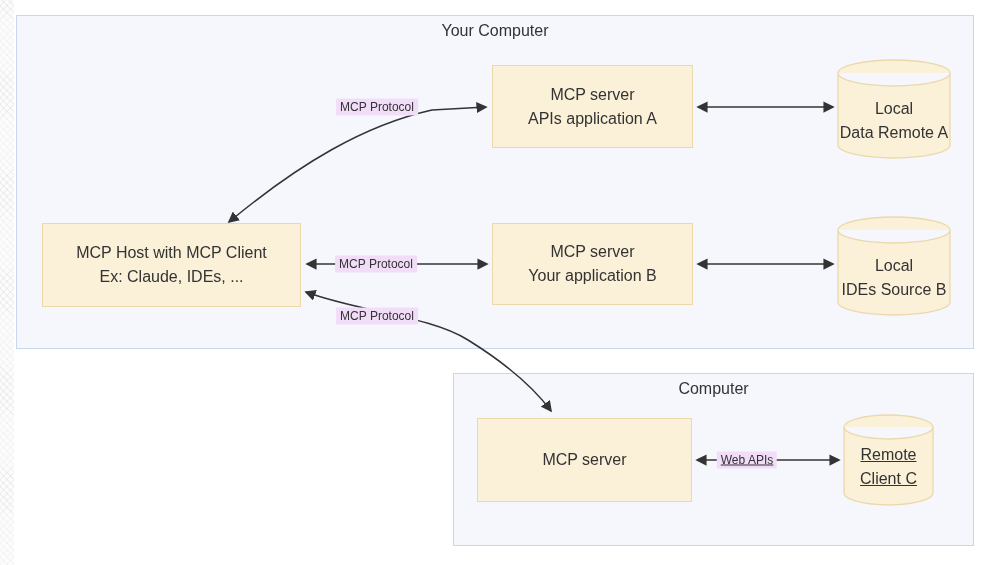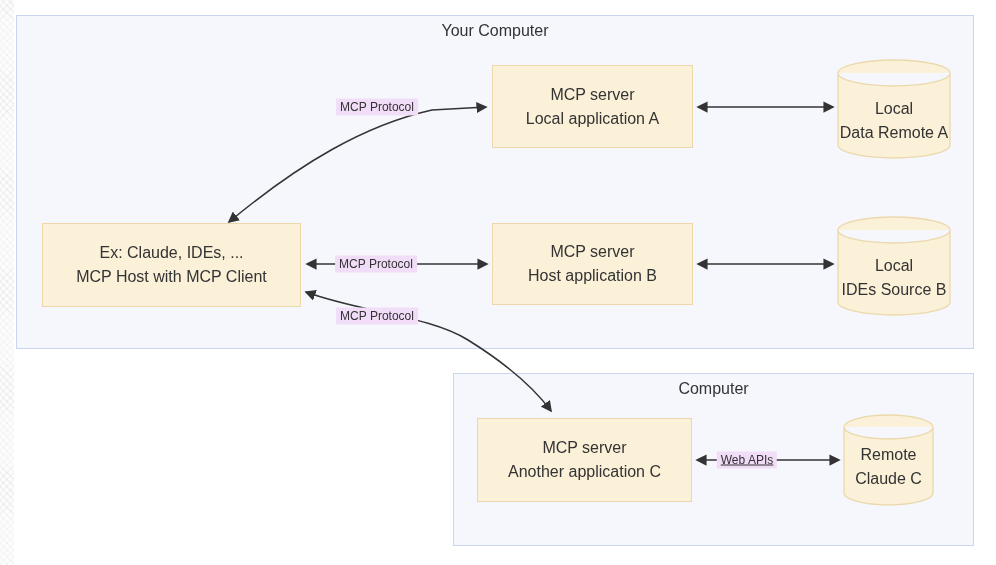--- a/index.html
+++ b/index.html
@@ -89,52 +89,51 @@
     <path class="wire" d="M 698,264 L 833,264" marker-start="url(#arr)" marker-end="url(#arr)"></path>
 
     <path class="wire" d="M 697,460 L 839,460" marker-start="url(#arr)" marker-end="url(#arr)"></path>
 
     <path class="cyl" d="M838,73 a56,13 0 0 1 112,0 a56,13 0 0 1 -112,0 v72 a56,13 0 0 0 112,0 v-72"></path>
     <path class="cyl" d="M838,230 a56,13 0 0 1 112,0 a56,13 0 0 1 -112,0 v72 a56,13 0 0 0 112,0 v-72"></path>
     <path class="cyl" d="M844,427 a44.5,12 0 0 1 89,0 a44.5,12 0 0 1 -89,0 v66 a44.5,12 0 0 0 89,0 v-66"></path>
   </svg>
 
   <div class="node" style="left:42px;top:223px;width:259px;height:84px;">
+    <span>MCP Host with MCP Client</span>
     <span>Ex: Claude, IDEs, ...</span>
-    <span>MCP Host with MCP Client</span>
   </div>
 
   <div class="node" style="left:492px;top:65px;width:201px;height:83px;">
     <span>MCP server</span>
-    <span>Local application A</span>
+    <span>APIs application A</span>
   </div>
 
   <div class="node" style="left:492px;top:223px;width:201px;height:82px;">
     <span>MCP server</span>
-    <span>Host application B</span>
+    <span>Your application B</span>
   </div>
 
   <div class="node" style="left:477px;top:418px;width:215px;height:84px;">
     <span>MCP server</span>
-    <span>Another application C</span>
   </div>
 
   <div class="cyl-label" style="left:838px;top:88px;width:112px;height:66px;">
     <span>Local</span>
     <span>Data Remote A</span>
   </div>
 
   <div class="cyl-label" style="left:838px;top:245px;width:112px;height:66px;">
     <span>Local</span>
     <span>IDEs Source B</span>
   </div>
 
-  <div class="cyl-label" style="left:844px;top:437px;width:89px;height:60px;">
+  <div class="cyl-label" style="left:844px;top:437px;width:89px;height:60px;text-decoration:underline;">
     <span>Remote</span>
-    <span>Claude C</span>
+    <span>Client C</span>
   </div>
 
   <div class="edge-label" style="left:377px;top:107px;">MCP Protocol</div>
 
   <div class="edge-label" style="left:376px;top:264px;">MCP Protocol</div>
 
   <div class="edge-label" style="left:377px;top:316px;">MCP Protocol</div>
 
   <div class="edge-label" style="left:747px;top:460px;text-decoration:underline;">Web APIs</div>
 

